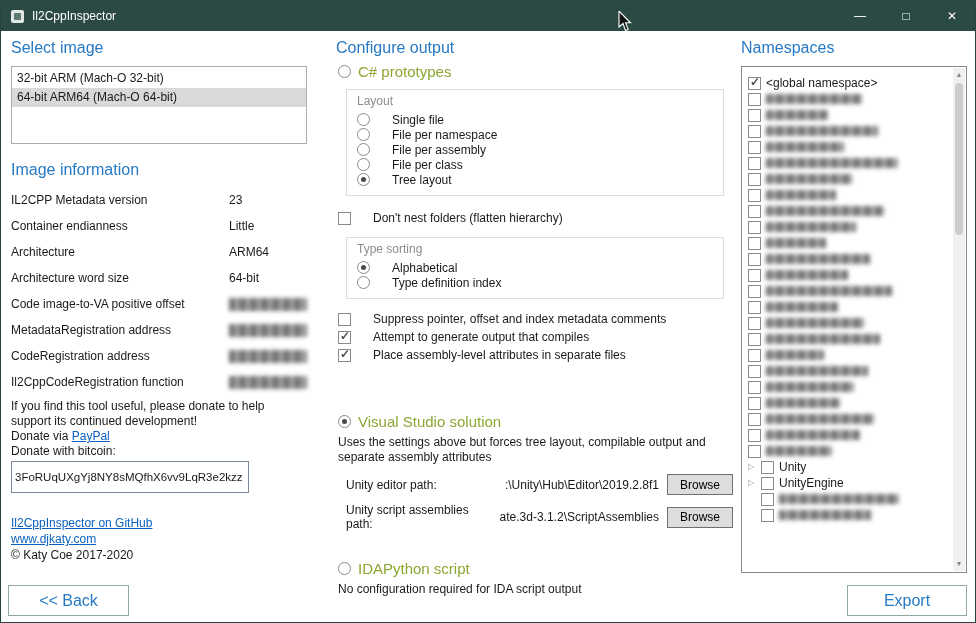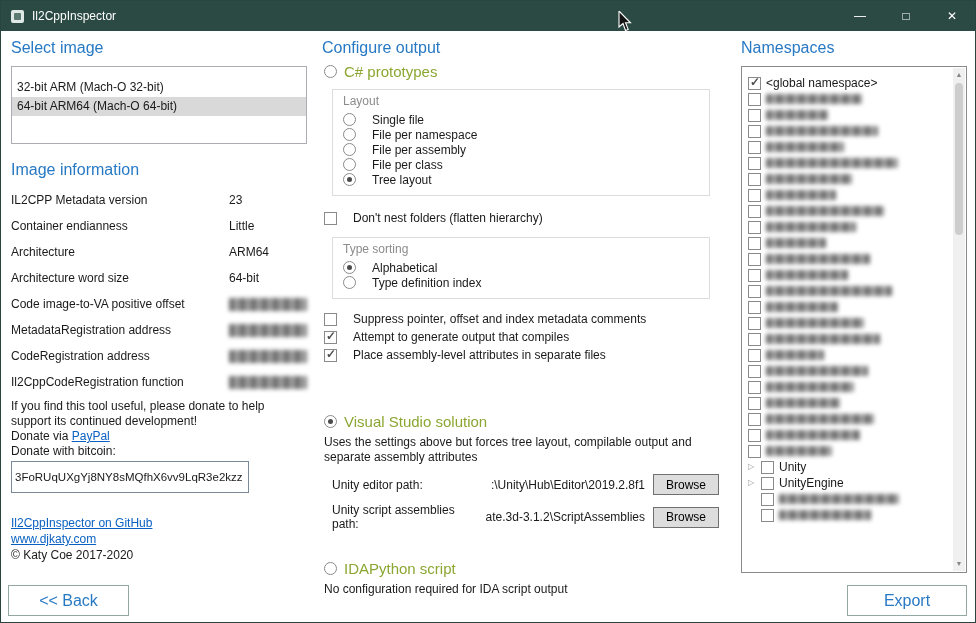--- a/index.html
+++ b/index.html
@@ -10,26 +10,26 @@
   
   .titlebar{position:absolute;top:0;left:0;right:0;height:30px;background:#2b4a43;display:flex;align-items:center;color:#fff;z-index:10}
   .app-icon{margin:0 7px 0 9px;width:15px;height:15px;flex:none}
   .title-text{font-size:12px}
   .win-btns{margin-left:auto;display:flex;height:100%}
   .win-btn{width:46px;height:100%;display:flex;align-items:center;justify-content:center;font-size:12px;color:#fff;cursor:default}
   .cursor{position:absolute;left:617px;top:10px;z-index:60}
 
   
   .col-left{position:absolute;left:10px;top:38px;width:296px}
-  .col-center{position:absolute;left:321px;top:38px;width:397px}
+  .col-center{position:absolute;left:335px;top:38px;width:397px}
   .col-right{position:absolute;left:740px;top:38px;width:226px}
   .section-h{font-size:16px;font-weight:400;color:#2779c4}
 
   
-  .listbox{margin-top:9px;height:78px;border:1px solid #abadb3;background:#fff;padding-top:11px;overflow:hidden}
+  .listbox{margin-top:9px;height:78px;border:1px solid #abadb3;background:#fff;padding-top:2px;overflow:hidden}
   .lb-item{height:19px;line-height:19px;padding:0 5px;white-space:nowrap}
   .lb-item.selected{background:#d9d9d9}
 
   
   .info-h{margin-top:17px}
   .info-table{margin-top:8px}
   .info-row{display:flex;align-items:center;height:26px}
   .info-label{flex:0 0 218px}
   .blur-bar{display:inline-block;height:13px;border-radius:1px;background:repeating-linear-gradient(90deg,#6f6f6f 0 5px,#9b9b9b 5px 11px);filter:blur(2.3px)}
 
@@ -42,21 +42,21 @@
   .copyright{line-height:16px}
   .btn-big{position:absolute;width:121px;height:31px;background:#fff;border:1px solid #93a7a3;color:#2779c4;font:16px "Liberation Sans",sans-serif;cursor:default}
   .back-btn{left:7px;top:584px}
   .export-btn{left:846px;top:584px;width:120px}
 
   
   .radio{width:13px;height:13px;border:1px solid #8a8a8a;border-radius:50%;background:#fff;position:relative;flex:none}
   .radio.checked::after{content:"";position:absolute;left:3px;top:3px;width:5px;height:5px;border-radius:50%;background:#4a4a4a}
   .checkbox{width:13px;height:13px;border:1px solid #8a8a8a;background:#fff;position:relative;flex:none}
   .checkbox.checked::after{content:"✓";position:absolute;left:-1px;top:-3px;width:14px;text-align:center;font-size:12px;font-weight:bold;color:#4f4f4f}
-  .radio-row,.check-row{display:flex;align-items:center;gap:16px}
+  .radio-row,.check-row{display:flex;align-items:center;gap:22px}
   .radio-row{height:15px}
   .check-row{height:18px}
   .opt-text{white-space:nowrap}
 
   
   .mode-row{display:flex;align-items:center;gap:7px;height:20px;margin-left:2px}
   .mode-row .radio{margin-top:1px}
   .mode-label{font-size:15px;color:#8ba732}
   .csharp-row{margin-top:4px}
   .groupbox{margin:8px 0 0 10px;width:378px;border:1px solid #dcdcdc;padding:3px 10px 8px}

